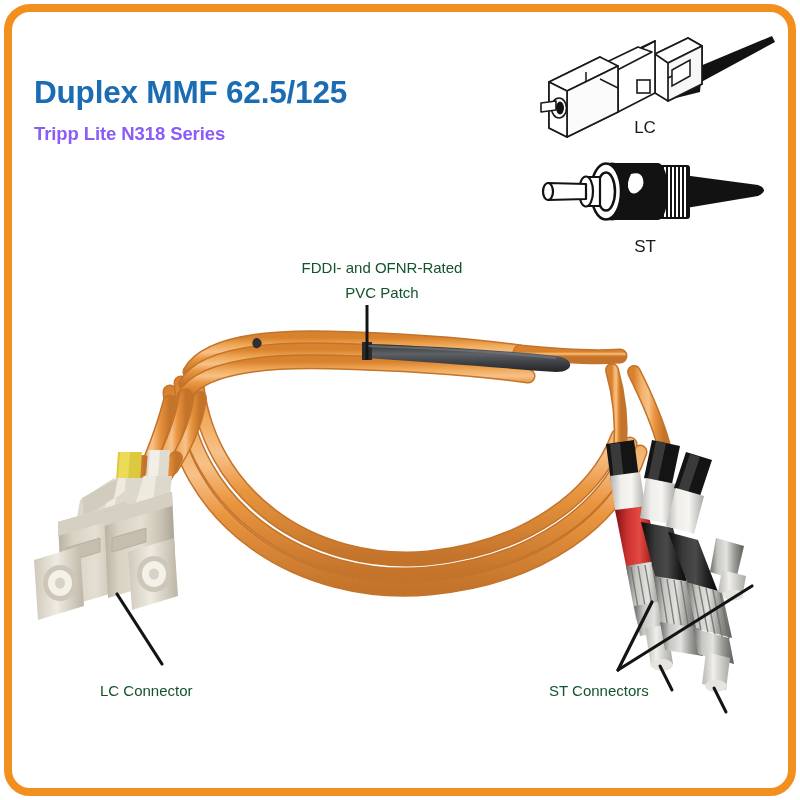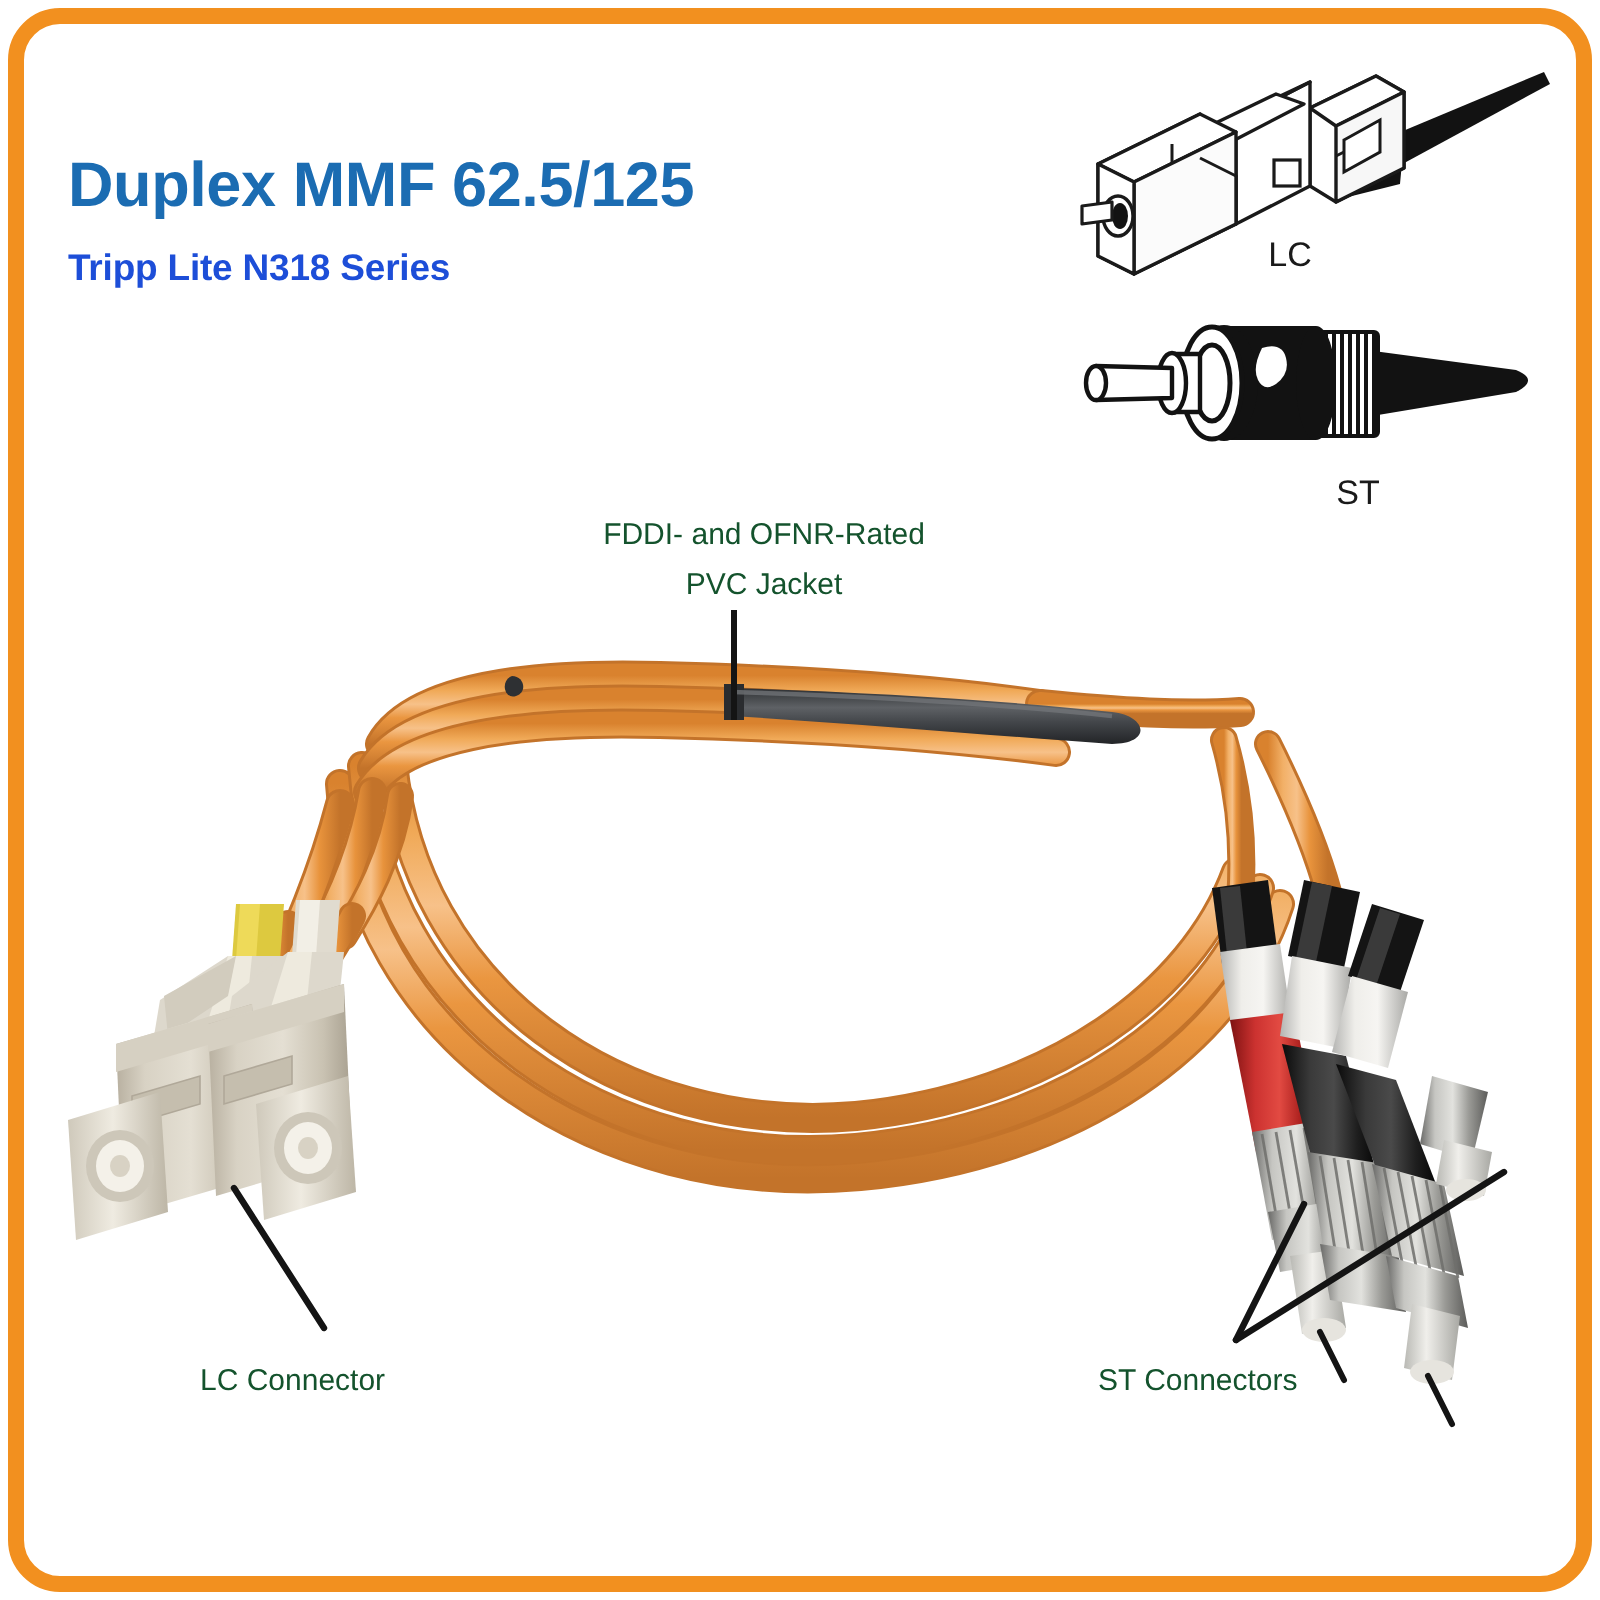--- a/index.html
+++ b/index.html
@@ -18,29 +18,29 @@
 
   
   #title{
     position:absolute;left:34px;top:33px;width:470px;
     font-size:31.5px;font-weight:bold;line-height:38px;
     color:#1b6cb2;letter-spacing:-0.2px;margin-top:40px;
   }
   #title .l2{display:block;}
   #subtitle{
     position:absolute;left:34px;top:123px;
-    font-size:18.5px;font-weight:bold;color:#1d4ed8;letter-spacing:-0.1px;
+    font-size:18.5px;font-weight:bold;color:#8b5cf6;letter-spacing:-0.1px;
   }
 
   
   .icon-caption{
     position:absolute;font-size:17px;color:#1a1a1a;text-align:center;
   }
   #lc-caption{left:590px;top:118px;width:110px;}
-  #st-caption{left:624px;top:237px;width:110px;}
+  #st-caption{left:590px;top:237px;width:110px;}
 
   
   .callout{
     position:absolute;font-size:15px;color:#14532d;line-height:25px;text-align:center;
   }
   #callout-jacket{left:232px;top:255px;width:300px;}
   #callout-lc{left:100px;top:678px;width:180px;text-align:left;}
   #callout-st{left:549px;top:678px;width:200px;text-align:left;}
 
   svg.layer{position:absolute;left:0;top:0;width:800px;height:800px;}
@@ -56,21 +56,21 @@
   <div id="title">
     <span class="l1">Duplex MMF 62.5/125</span>
   </div>
   <div id="subtitle">Tripp Lite N318 Series</div>
 
   <div class="icon-caption" id="lc-caption">LC</div>
   <div class="icon-caption" id="st-caption">ST</div>
 
   <div class="callout" id="callout-jacket">
     <span>FDDI- and OFNR-Rated</span><br>
-    <span>PVC Jacket</span>
+    <span>PVC Patch</span>
   </div>
   <div class="callout" id="callout-st">ST Connectors</div>
   <div class="callout" id="callout-lc">LC Connector</div>
 
   <svg class="layer" viewBox="0 0 800 800">
 
     <g>
 
       <path d="M662 82 L772 36 L775 42 L668 100 Z" fill="#121212"></path>
       <path d="M662 82 L668 100 L700 92 L702 70 Z" fill="#121212"></path>

